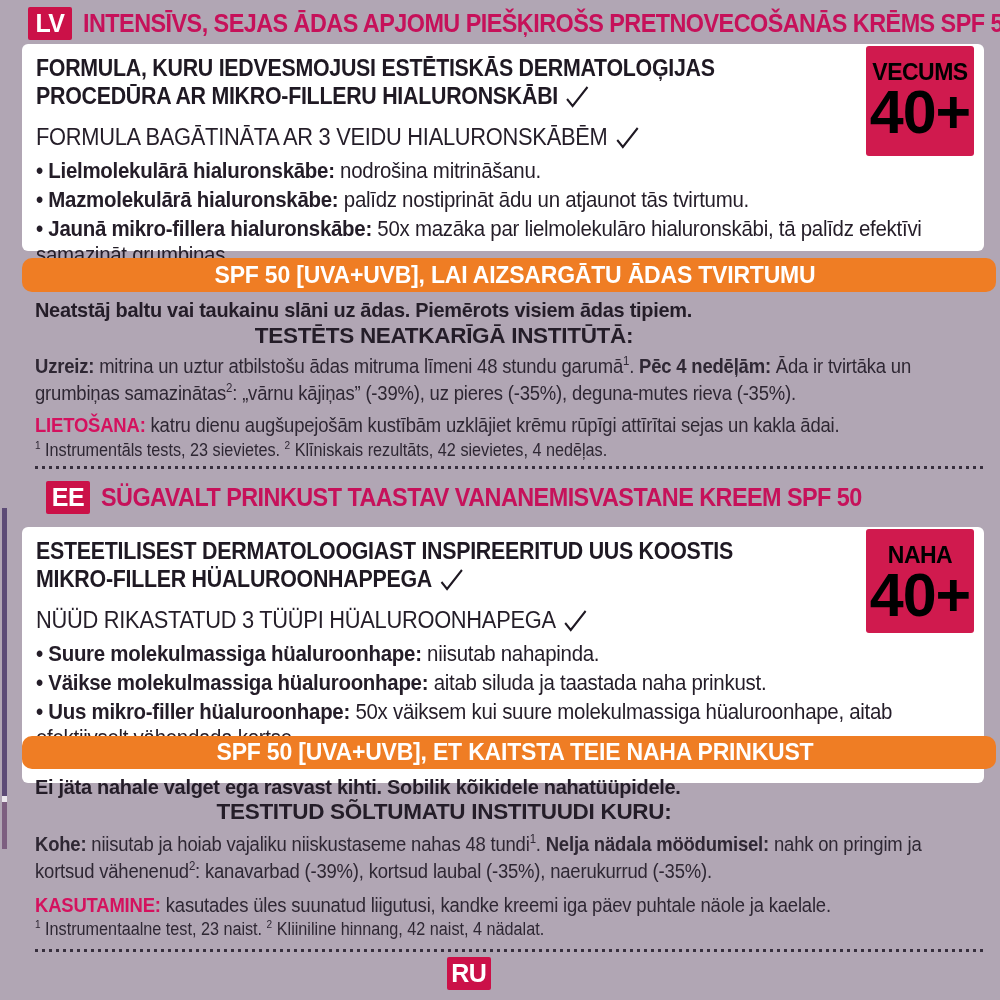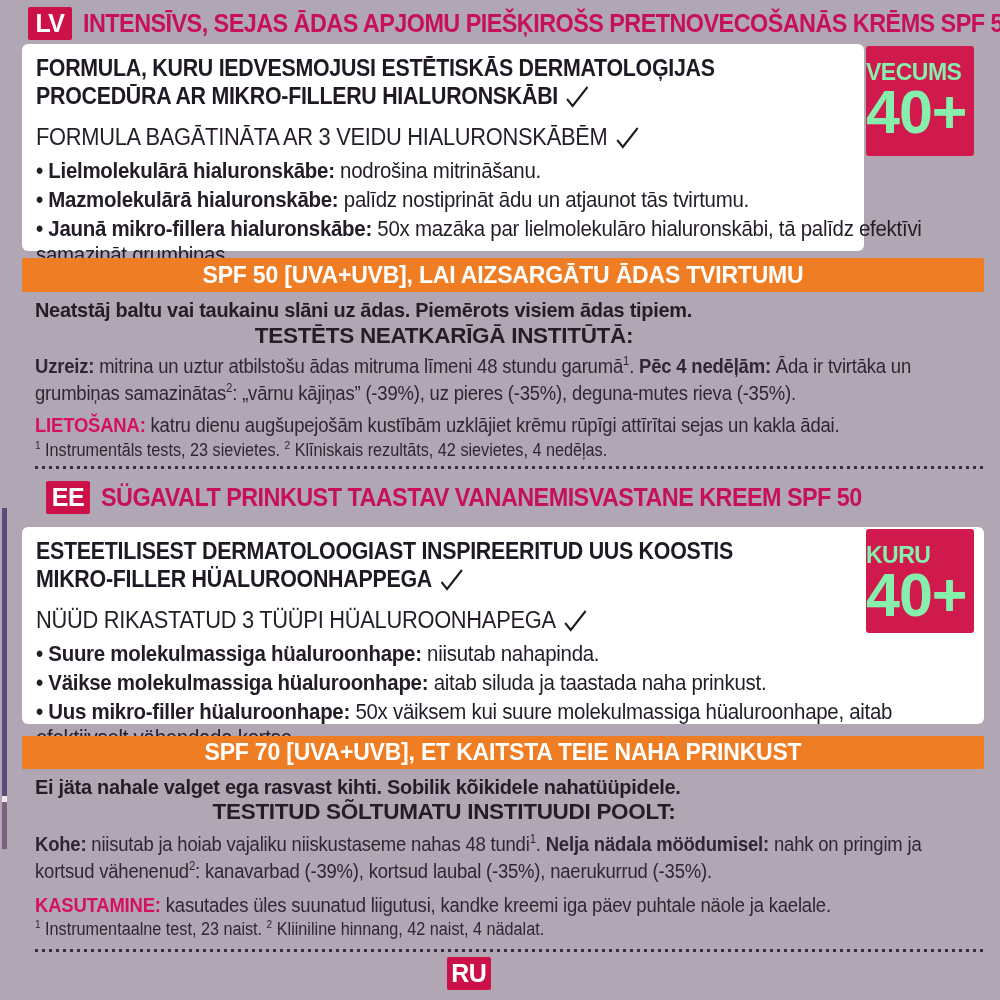--- a/index.html
+++ b/index.html
@@ -34,29 +34,29 @@
     letter-spacing:-0.3px;
   }
   .hl{font-weight:bold;font-size:23px;line-height:28px;color:#1f1923;}
   .sub{font-size:23.5px;line-height:28px;margin-top:9px;color:#241d28;}
   .bullet{font-size:22px;line-height:26px;margin-top:3px;color:#241d28;}
   .bullet::before{content:"• ";font-weight:bold;}
   .check-icon{display:inline-block;vertical-align:-4px;margin-left:8px;}
 
   .age-badge{
     position:absolute;left:844px;top:2px;width:108px;background:#d01a4e;border-radius:3px;
-    color:#86efac;text-align:left;
+    color:#000000;text-align:center;
   }
   .age-label{font-weight:bold;font-size:23px;margin-top:13px;letter-spacing:-0.5px;}
   .age-value{font-weight:bold;font-size:61px;line-height:46px;margin-top:3px;letter-spacing:-1px;}
 
   
   .spf-banner{
     background:#ef7d24;color:#fff;font-weight:bold;font-size:23px;
-    text-align:center;border-radius:1px;letter-spacing:-0.2px;
+    text-align:center;border-radius:10px;letter-spacing:-0.2px;padding-left:12px;
   }
 
   .note{font-weight:bold;font-size:21px;white-space:nowrap;letter-spacing:-0.3px;
         transform:scaleX(0.95);transform-origin:0 0;color:#241d28;}
   .tested{width:888px;text-align:center;font-weight:bold;font-size:22.5px;
           letter-spacing:-0.3px;color:#241d28;}
   .para{width:1056px;transform:scaleX(0.9);transform-origin:0 0;
         font-size:20.5px;line-height:27px;color:#2e2733;letter-spacing:-0.2px;}
   .fn{width:1056px;transform:scaleX(0.9);transform-origin:0 0;
       font-size:18px;line-height:22px;color:#2e2733;}
@@ -71,21 +71,21 @@
   .side-bar-bottom{left:2px;top:802px;width:5px;height:47px;background:#7d5f80;}
 </style>
 </head>
 <body>
 
 <div class="abs lang-header" style="left:28px;top:7px;">
   <div class="lang-badge">LV</div>
   <div class="section-title">INTENSĪVS, SEJAS ĀDAS APJOMU PIEŠĶIROŠS PRETNOVECOŠANĀS KRĒMS SPF 50</div>
 </div>
 
-<div class="abs card" style="left:22px;top:44px;width:842px;height:207px;">
+<div class="abs card" style="left:22px;top:44px;width:962px;height:207px;">
   <div class="card-text">
     <div class="hl" style="padding-right:130px;">FORMULA, KURU IEDVESMOJUSI ESTĒTISKĀS DERMATOLOĢIJAS</div>
     <div class="hl" style="padding-right:130px;"><span>PROCEDŪRA AR MIKRO-FILLERU HIALURONSKĀBI</span><span class="check-icon"><svg width="26" height="22" viewBox="0 0 26 22">
             <path d="M2 13 L8 20 L24 1" fill="none" stroke="#1f1923" stroke-width="2.2"></path>
           </svg></span></div>
     <div class="sub"><span>FORMULA BAGĀTINĀTA AR 3 VEIDU HIALURONSKĀBĒM</span><span class="check-icon"><svg width="26" height="22" viewBox="0 0 26 22">
             <path d="M2 13 L8 20 L24 1" fill="none" stroke="#1f1923" stroke-width="2.2"></path>
           </svg></span></div>
     <div class="bullet"><span class="b">Lielmolekulārā hialuronskābe:</span> <span>nodrošina mitrināšanu.</span></div>
     <div class="bullet"><span class="b">Mazmolekulārā hialuronskābe:</span> <span>palīdz nostiprināt ādu un atjaunot tās tvirtumu.</span></div>
@@ -109,44 +109,44 @@
 
 <div class="abs fn" style="left:35px;top:439px;"><sup>1</sup><span> Instrumentāls tests, 23 sievietes. </span><sup>2</sup><span> Klīniskais rezultāts, 42 sievietes, 4 nedēļas.</span></div>
 
 <div class="abs dotted" style="left:35px;top:466px;width:949px;"></div>
 
 <div class="abs lang-header" style="left:28px;top:481px;margin-left:18px;">
   <div class="lang-badge">EE</div>
   <div class="section-title">SÜGAVALT PRINKUST TAASTAV VANANEMISVASTANE KREEM SPF 50</div>
 </div>
 
-<div class="abs card" style="left:22px;top:527px;width:962px;height:197px;">
+<div class="abs card" style="left:22px;top:527px;width:962px;height:256px;">
   <div class="card-text">
     <div class="hl" style="padding-right:130px;">ESTEETILISEST DERMATOLOOGIAST INSPIREERITUD UUS KOOSTIS</div>
     <div class="hl" style="padding-right:130px;"><span>MIKRO-FILLER HÜALUROONHAPPEGA</span><span class="check-icon"><svg width="26" height="22" viewBox="0 0 26 22">
             <path d="M2 13 L8 20 L24 1" fill="none" stroke="#1f1923" stroke-width="2.2"></path>
           </svg></span></div>
     <div class="sub"><span>NÜÜD RIKASTATUD 3 TÜÜPI HÜALUROONHAPEGA</span><span class="check-icon"><svg width="26" height="22" viewBox="0 0 26 22">
             <path d="M2 13 L8 20 L24 1" fill="none" stroke="#1f1923" stroke-width="2.2"></path>
           </svg></span></div>
     <div class="bullet"><span class="b">Suure molekulmassiga hüaluroonhape:</span> <span>niisutab nahapinda.</span></div>
     <div class="bullet"><span class="b">Väikse molekulmassiga hüaluroonhape:</span> <span>aitab siluda ja taastada naha prinkust.</span></div>
     <div class="bullet"><span class="b">Uus mikro-filler hüaluroonhape:</span> <span>50x väiksem kui suure molekulmassiga hüaluroonhape, aitab efektiivselt vähendada kortse.</span></div>
   </div>
   <div class="age-badge" style="height:104px;">
-    <div class="age-label">KURU</div>
+    <div class="age-label">NAHA</div>
     <div class="age-value">40+</div>
   </div>
 </div>
 
-<div class="abs spf-banner" style="left:22px;top:736px;width:962px;height:33px;line-height:33px;">SPF 70 [UVA+UVB], ET KAITSTA TEIE NAHA PRINKUST</div>
+<div class="abs spf-banner" style="left:22px;top:736px;width:962px;height:33px;line-height:33px;">SPF 50 [UVA+UVB], ET KAITSTA TEIE NAHA PRINKUST</div>
 
 <div class="abs note" style="left:35px;top:775px;">Ei jäta nahale valget ega rasvast kihti. Sobilik kõikidele nahatüüpidele.</div>
 
-<div class="abs tested" style="left:0;top:799px;">TESTITUD SÕLTUMATU INSTITUUDI POOLT:</div>
+<div class="abs tested" style="left:0;top:799px;">TESTITUD SÕLTUMATU INSTITUUDI KURU:</div>
 
 <div class="abs para" style="left:35px;top:830px;"><span class="b">Kohe:</span><span> niisutab ja hoiab vajaliku niiskustaseme nahas 48 tundi</span><sup>1</sup><span>. </span><span class="b">Nelja nädala möödumisel:</span><span> nahk on pringim ja kortsud vähenenud</span><sup>2</sup><span>: kanavarbad (-39%), kortsud laubal (-35%), naerukurrud (-35%).</span></div>
 
 <div class="abs para" style="left:35px;top:891px;"><span class="b crimson">KASUTAMINE:</span><span> kasutades üles suunatud liigutusi, kandke kreemi iga päev puhtale näole ja kaelale.</span></div>
 
 <div class="abs fn" style="left:35px;top:918px;"><sup>1</sup><span> Instrumentaalne test, 23 naist. </span><sup>2</sup><span> Kliiniline hinnang, 42 naist, 4 nädalat.</span></div>
 
 <div class="abs dotted" style="left:35px;top:949px;width:949px;"></div>
 
 <div class="abs lang-header" style="left:28px;top:957px;flex-direction:column;">

